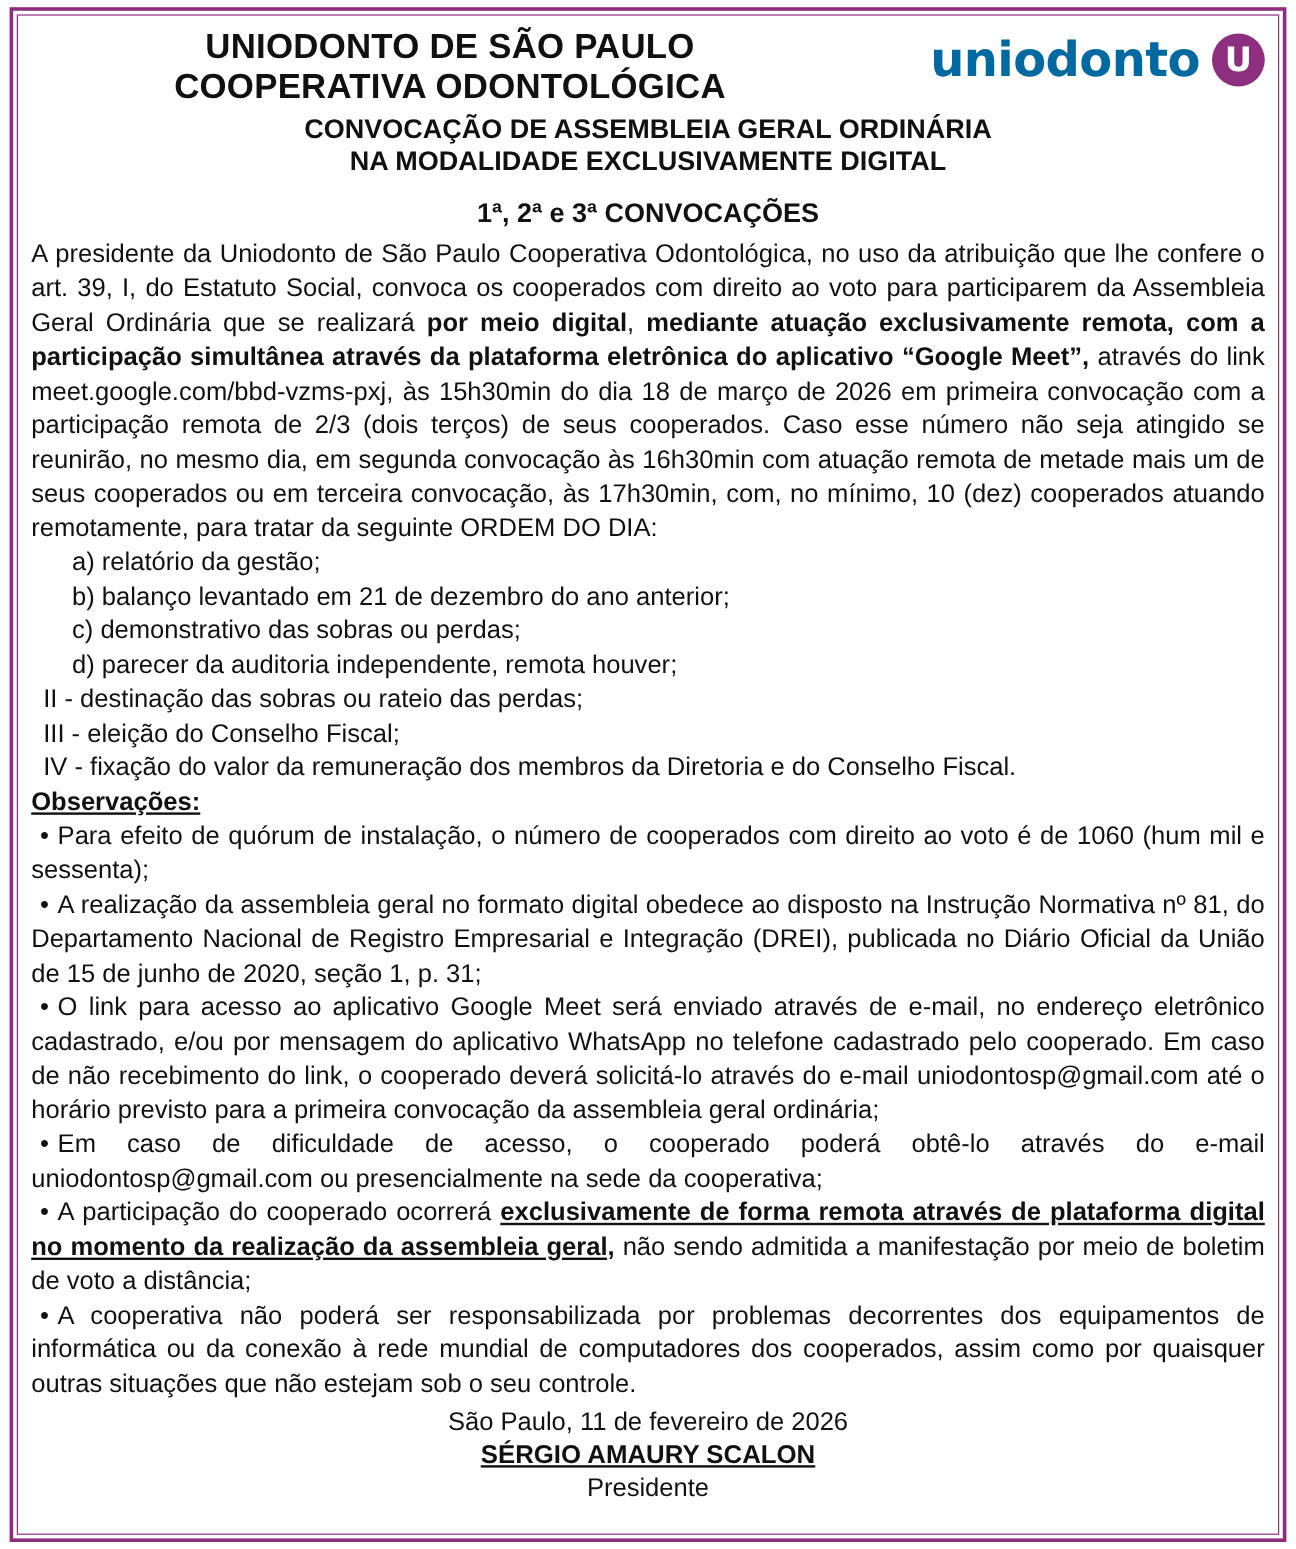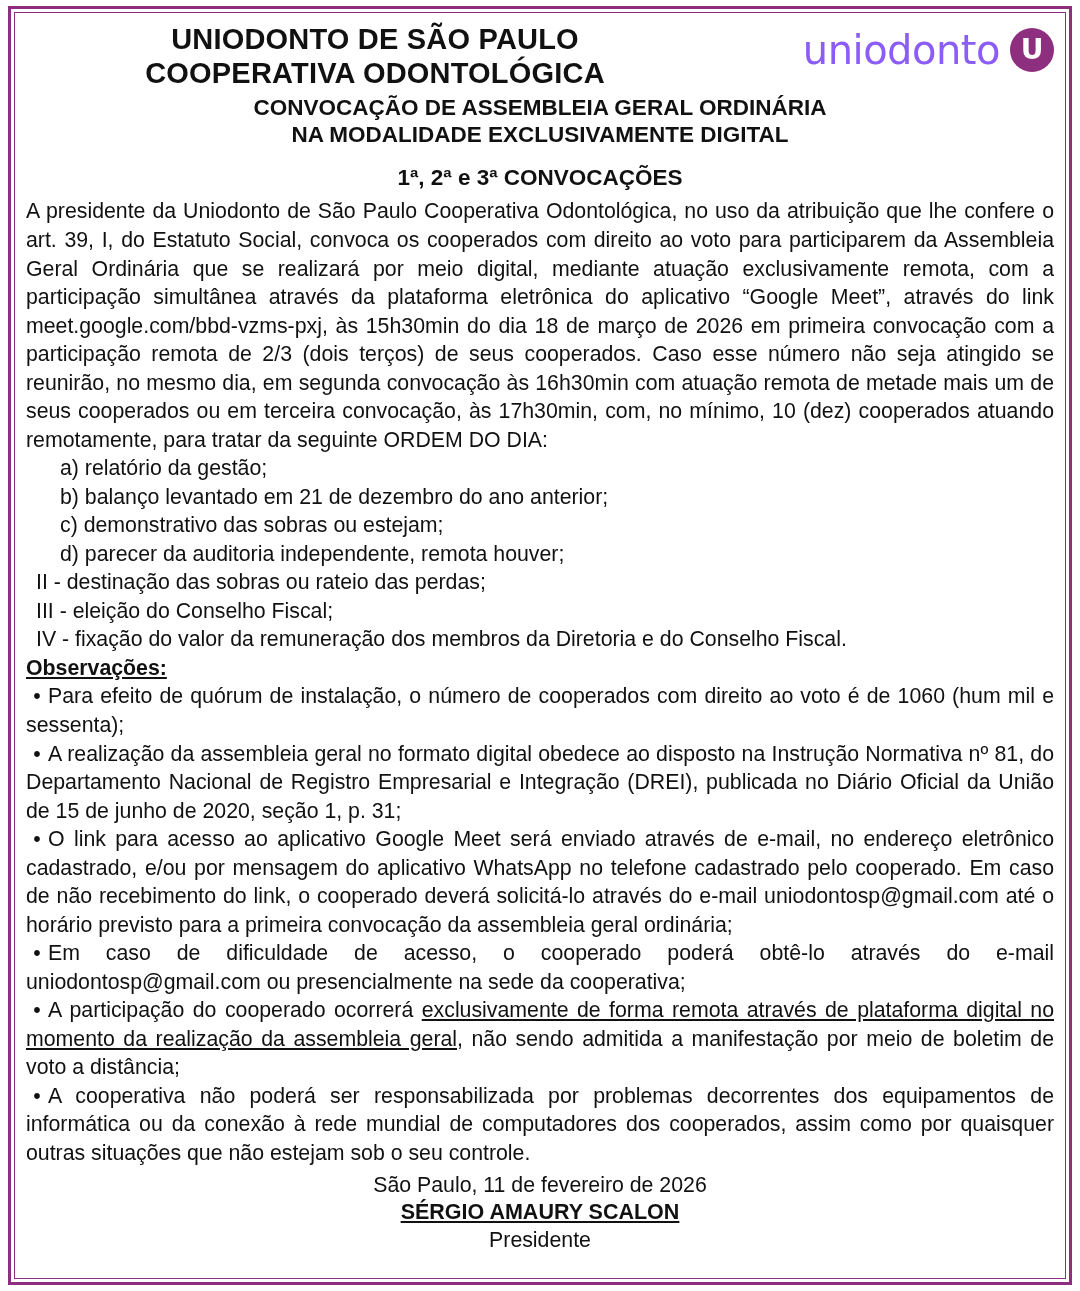--- a/index.html
+++ b/index.html
@@ -77,24 +77,24 @@
     position: absolute;
     right: 0;
     top: 6px;
     display: flex;
     align-items: center;
     gap: 10px;
   }
   .logo-word {
     font-family: "DejaVu Sans", sans-serif;
     font-size: 40px;
-    color: #8b5cf6;
+    color: #0369a1;
     letter-spacing: -0.5px;
     line-height: 1;
-    font-weight: 400;
+    font-weight: 700;
   }
   .logo-mark {
     width: 44px;
     height: 44px;
     border-radius: 50%;
     background: #8e2e7e;
     color: #ffffff;
     font-size: 28px;
     font-weight: bold;
     display: flex;
@@ -107,21 +107,21 @@
   .body-text {
     font-size: 21.3px;
     line-height: 1.34;
     text-align: justify;
     text-justify: inter-word;
     margin-top: 6px;
   }
   .body-text p {
     margin: 0;
   }
-  b, .b { font-weight: normal; }
+  b, .b { font-weight: bold; }
   .u { text-decoration: underline; }
   .nojust { text-align: left; }
   .indent1 { padding-left: 10px; }
   .indent2 { padding-left: 34px; }
   .obs-head {
     font-weight: bold;
     text-decoration: underline;
     margin-top: 1px;
   }
   .bullet-item {
@@ -168,21 +168,21 @@
         <div class="sub-line s3">1ª, 2ª e 3ª CONVOCAÇÕES</div>
       </div>
     </div>
 
     <div class="body-text">
 
       <p><span>A presidente da Uniodonto de São Paulo Cooperativa Odontológica, no uso da atribuição que lhe confere o art. 39, I, do Estatuto Social, convoca os cooperados com direito ao voto para participarem da Assembleia Geral Ordinária que se realizará </span><b>por meio digital</b><span>, </span><b>mediante atuação exclusivamente remota, com a participação simultânea através da plataforma eletrônica do aplicativo “Google Meet”,</b><span> através do link meet.google.com/bbd-vzms-pxj, às 15h30min do dia 18 de março de 2026 em primeira convocação com a participação remota de 2/3 (dois terços) de seus cooperados. Caso esse número não seja atingido se reunirão, no mesmo dia, em segunda convocação às 16h30min com atuação remota de metade mais um de seus cooperados ou em terceira convocação, às 17h30min, com, no mínimo, 10 (dez) cooperados atuando remotamente, para tratar da seguinte ORDEM DO DIA:</span></p>
 
       <p class="indent2">a) relatório da gestão;</p>
       <p class="indent2">b) balanço levantado em 21 de dezembro do ano anterior;</p>
-      <p class="indent2">c) demonstrativo das sobras ou estejam;</p>
+      <p class="indent2">c) demonstrativo das sobras ou perdas;</p>
       <p class="indent2">d) parecer da auditoria independente, remota houver;</p>
       <p class="indent1">II - destinação das sobras ou rateio das perdas;</p>
       <p class="indent1">III - eleição do Conselho Fiscal;</p>
       <p class="indent1">IV - fixação do valor da remuneração dos membros da Diretoria e do Conselho Fiscal.</p>
 
       <p class="obs-head">Observações:</p>
 
       <p class="bullet-item"><span class="bullet">•</span><span>Para efeito de quórum de instalação, o número de cooperados com direito ao voto é de 1060 (hum mil e sessenta);</span></p>
 
       <p class="bullet-item"><span class="bullet">•</span><span>A realização da assembleia geral no formato digital obedece ao disposto na Instrução Normativa nº 81, do Departamento Nacional de Registro Empresarial e Integração (DREI), publicada no Diário Oficial da União de 15 de junho de 2020, seção 1, p. 31;</span></p>

